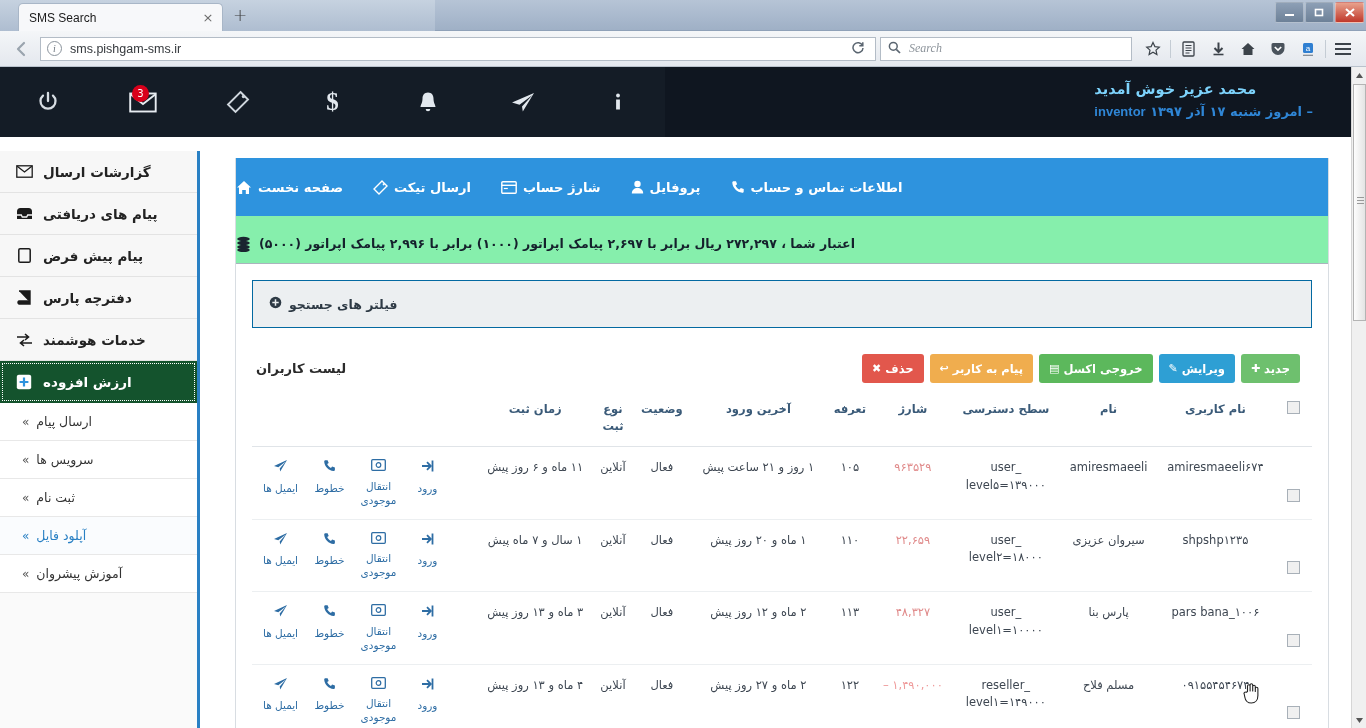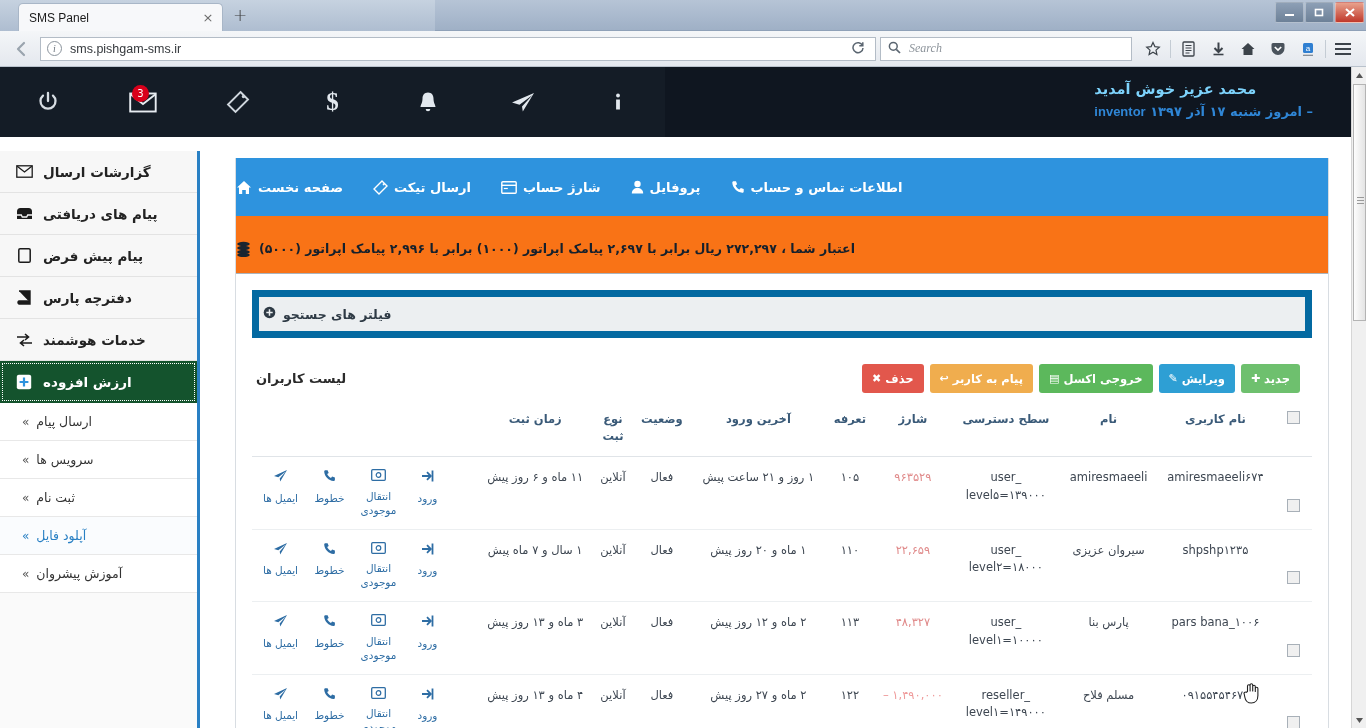--- a/index.html
+++ b/index.html
@@ -215,36 +215,36 @@
     padding: 0 24px 0 0; gap: 30px;
   }
   .bluenav-item {
     color: #ffffff; font-size: 13px; font-weight: bold;
     display: flex; align-items: center; gap: 6px; cursor: pointer;
     white-space: nowrap;
   }
   .bluenav-item .bn-ico { order: 2; display:flex; align-items:center; }
 
   .creditbar {
-    height: 58px; background: #f97316;
+    height: 48px; background: #86efac;
     display: flex; align-items: center; justify-content: flex-end;
     padding: 8px 16px 0 0; gap: 8px;
     border-bottom: 1px solid #aab4bd;
   }
   .credit-text {
     font-size: 12.5px; color: #15202c; font-weight: bold;
     letter-spacing: .1px;
   }
 
   .panel-body { background: #fff; padding: 16px 16px 0 16px; }
 
   .filterbox {
-    border: 7px solid #0369a1; background: #eceff1;
+    border: 1px solid #0369a1; background: #eceff1;
     height: 48px; display: flex; align-items: center;
-    justify-content: flex-end; padding: 0 14px 0 4px; gap: 7px;
+    justify-content: flex-end; padding: 0 14px 0 16px; gap: 7px;
     margin-bottom: 26px; cursor: pointer;
   }
   .filter-text { font-size: 12.5px; color: #2e3a45; font-weight: bold; }
   .filter-plus { font-size: 12px; color: #2e3a45; order: 2; }
 
   .list-head {
     display: flex; align-items: center; justify-content: space-between;
     padding: 0 12px 0 4px; margin-bottom: 6px;
   }
   .list-title { font-size: 13px; font-weight: bold; color: #2b2b2b; }
@@ -324,21 +324,21 @@
   }
 </style>
 </head>
 <body>
 
 <div class="browser">
 
   <div class="titlebar">
     <div class="titlebar-bg-left"></div>
     <div class="tab">
-      <span class="tab-title">SMS Panel</span>
+      <span class="tab-title">SMS Search</span>
       <span class="tab-close">×</span>
     </div>
     <div class="newtab">+</div>
     <div class="wincontrols">
       <div class="wc">
         <svg width="11" height="11" viewBox="0 0 11 11">
             <rect x="1" y="7" width="9" height="2" fill="#fff"></rect>
           </svg>
       </div>
       <div class="wc">

